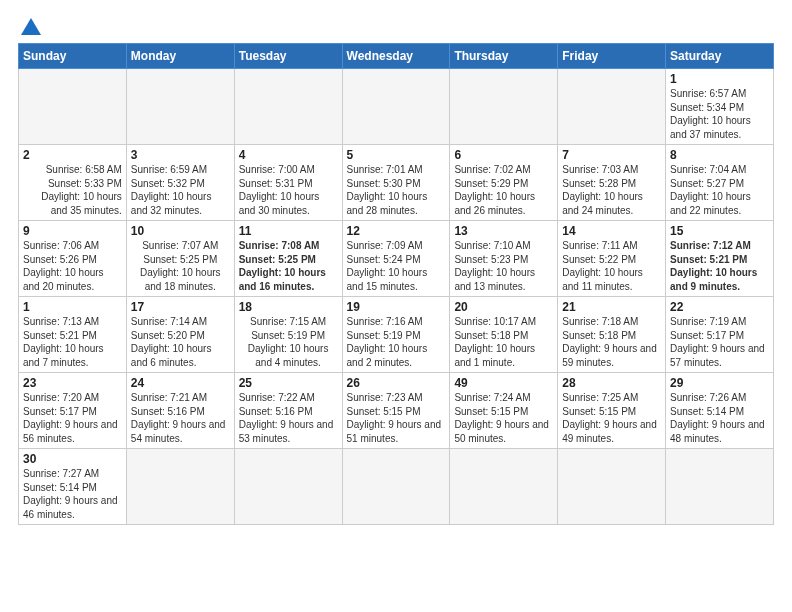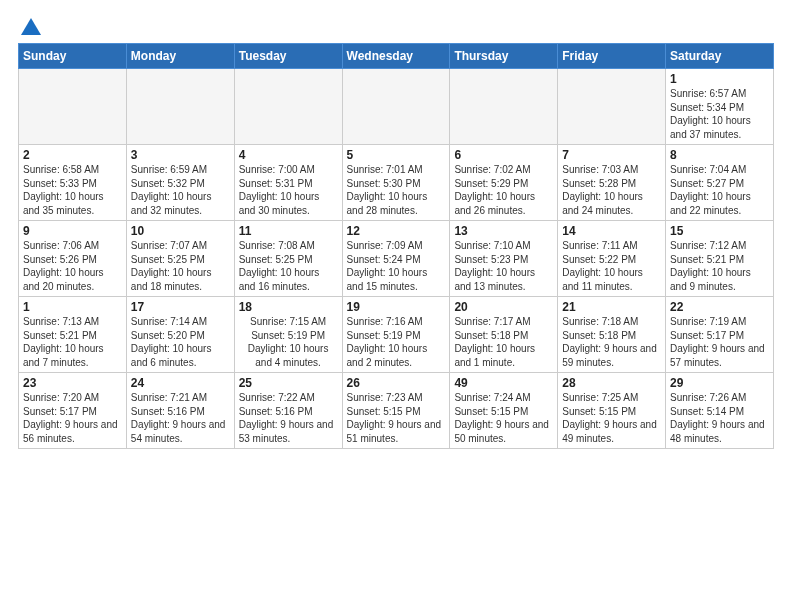--- a/index.html
+++ b/index.html
@@ -145,21 +145,21 @@
           <td>
             <span class="day-number">1</span>
             <div class="day-info" style="white-space: pre-line;">Sunrise: 6:57 AM
 Sunset: 5:34 PM
 Daylight: 10 hours and 37 minutes.</div>
           </td>
         </tr>
         <tr>
           <td>
             <span class="day-number">2</span>
-            <div class="day-info" style="white-space: pre-line;">Sunrise: 6:58 AM
+            <div class="day-info" style="white-space: pre-line; text-align: right;">Sunrise: 6:58 AM
 Sunset: 5:33 PM
 Daylight: 10 hours and 35 minutes.</div>
           </td>
           <td>
             <span class="day-number">3</span>
             <div class="day-info" style="white-space: pre-line;">Sunrise: 6:59 AM
 Sunset: 5:32 PM
 Daylight: 10 hours and 32 minutes.</div>
           </td>
           <td>
@@ -195,27 +195,27 @@
         </tr>
         <tr>
           <td>
             <span class="day-number">9</span>
             <div class="day-info" style="white-space: pre-line;">Sunrise: 7:06 AM
 Sunset: 5:26 PM
 Daylight: 10 hours and 20 minutes.</div>
           </td>
           <td>
             <span class="day-number">10</span>
-            <div class="day-info" style="white-space: pre-line;">Sunrise: 7:07 AM
+            <div class="day-info" style="white-space: pre-line; text-align: center;">Sunrise: 7:07 AM
 Sunset: 5:25 PM
 Daylight: 10 hours and 18 minutes.</div>
           </td>
           <td>
             <span class="day-number">11</span>
-            <div class="day-info" style="white-space: pre-line;">Sunrise: 7:08 AM
+            <div class="day-info" style="white-space: pre-line; font-weight: bold;">Sunrise: 7:08 AM
 Sunset: 5:25 PM
 Daylight: 10 hours and 16 minutes.</div>
           </td>
           <td>
             <span class="day-number">12</span>
             <div class="day-info" style="white-space: pre-line;">Sunrise: 7:09 AM
 Sunset: 5:24 PM
 Daylight: 10 hours and 15 minutes.</div>
           </td>
           <td>
@@ -225,21 +225,21 @@
 Daylight: 10 hours and 13 minutes.</div>
           </td>
           <td>
             <span class="day-number">14</span>
             <div class="day-info" style="white-space: pre-line;">Sunrise: 7:11 AM
 Sunset: 5:22 PM
 Daylight: 10 hours and 11 minutes.</div>
           </td>
           <td>
             <span class="day-number">15</span>
-            <div class="day-info" style="white-space: pre-line;">Sunrise: 7:12 AM
+            <div class="day-info" style="white-space: pre-line; font-weight: bold;">Sunrise: 7:12 AM
 Sunset: 5:21 PM
 Daylight: 10 hours and 9 minutes.</div>
           </td>
         </tr>
         <tr>
           <td>
             <span class="day-number">1</span>
             <div class="day-info" style="white-space: pre-line;">Sunrise: 7:13 AM
 Sunset: 5:21 PM
 Daylight: 10 hours and 7 minutes.</div>
@@ -257,21 +257,21 @@
 Daylight: 10 hours and 4 minutes.</div>
           </td>
           <td>
             <span class="day-number">19</span>
             <div class="day-info" style="white-space: pre-line;">Sunrise: 7:16 AM
 Sunset: 5:19 PM
 Daylight: 10 hours and 2 minutes.</div>
           </td>
           <td>
             <span class="day-number">20</span>
-            <div class="day-info" style="white-space: pre-line;">Sunrise: 7:17 AM
+            <div class="day-info" style="white-space: pre-line;">Sunrise: 10:17 AM
 Sunset: 5:18 PM
 Daylight: 10 hours and 1 minute.</div>
           </td>
           <td>
             <span class="day-number">21</span>
             <div class="day-info" style="white-space: pre-line;">Sunrise: 7:18 AM
 Sunset: 5:18 PM
 Daylight: 9 hours and 59 minutes.</div>
           </td>
           <td>
@@ -317,16 +317,30 @@
             <div class="day-info" style="white-space: pre-line;">Sunrise: 7:25 AM
 Sunset: 5:15 PM
 Daylight: 9 hours and 49 minutes.</div>
           </td>
           <td>
             <span class="day-number">29</span>
             <div class="day-info" style="white-space: pre-line;">Sunrise: 7:26 AM
 Sunset: 5:14 PM
 Daylight: 9 hours and 48 minutes.</div>
           </td>
+        </tr>
+        <tr>
+          <td>
+            <span class="day-number">30</span>
+            <div class="day-info" style="white-space: pre-line;">Sunrise: 7:27 AM
+Sunset: 5:14 PM
+Daylight: 9 hours and 46 minutes.</div>
+          </td>
+          <td class="empty"></td>
+          <td class="empty"></td>
+          <td class="empty"></td>
+          <td class="empty"></td>
+          <td class="empty"></td>
+          <td class="empty"></td>
         </tr>
       </tbody>
   </table>
 </div>
 
 </body></html>

